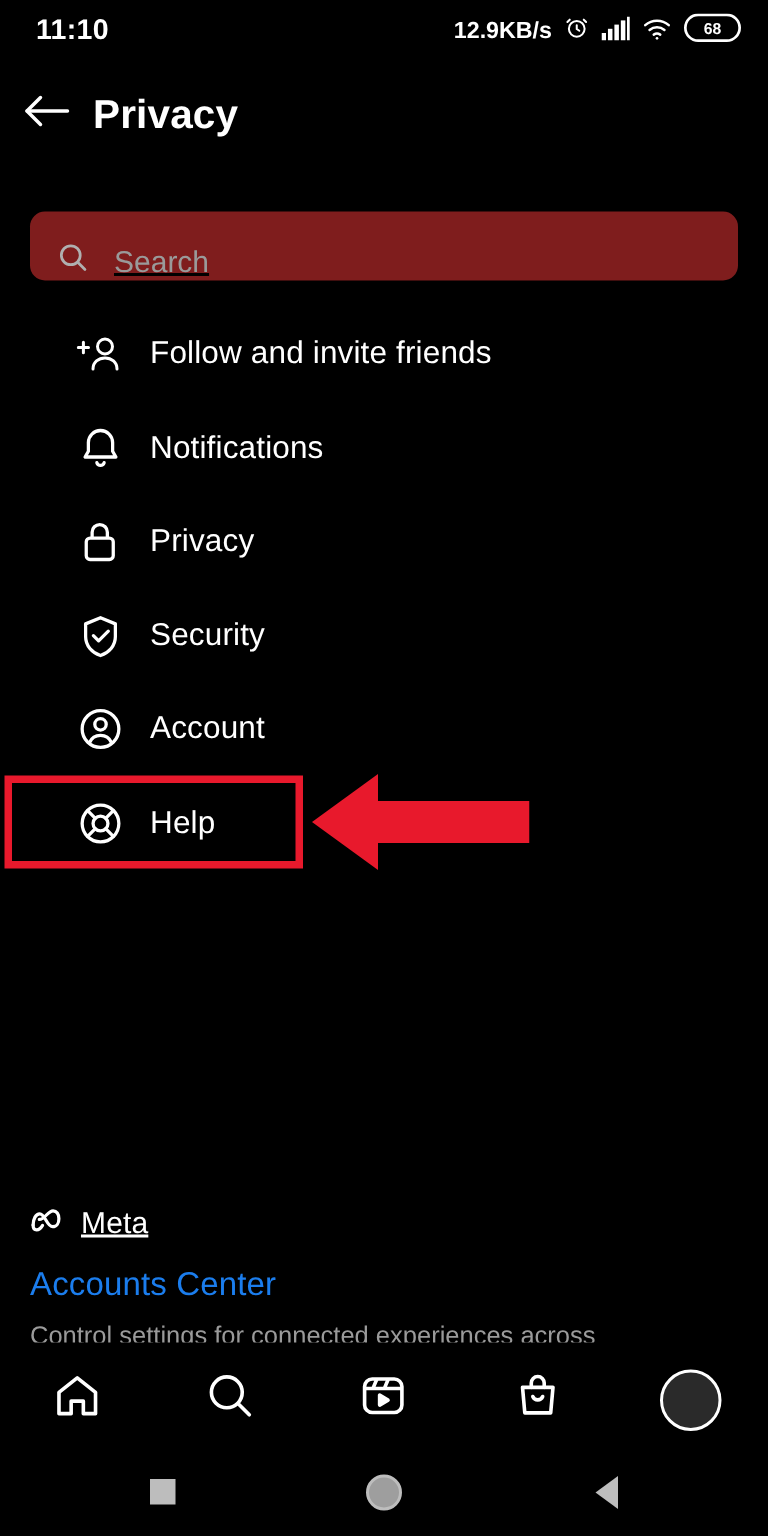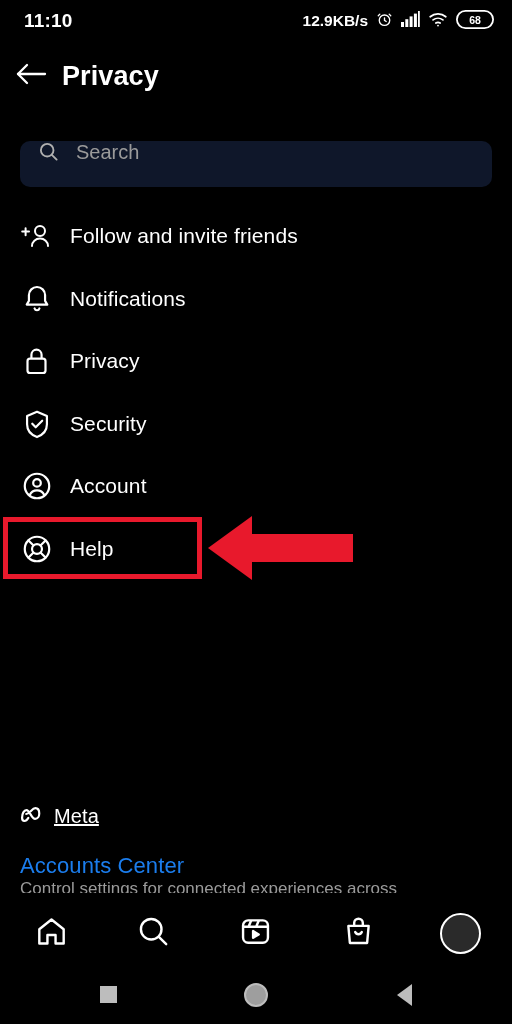--- a/index.html
+++ b/index.html
@@ -26,48 +26,48 @@
   .header {
     position:absolute; top:42px; left:0; width:512px; height:68px;
     display:flex; align-items:center;
   }
   .back-btn { width:62px; display:flex; align-items:center; justify-content:center; cursor:pointer; }
   .page-title { font-size:27px; font-weight:bold; color:#fff; letter-spacing:.1px; }
 
   
   .search-wrap { position:absolute; top:141px; left:20px; width:472px; height:46px; }
   .search-box {
-    width:100%; height:100%; background:#0f172a; border-radius:10px;
-    display:flex; align-items:flex-start; padding-left:18px; gap:17px; cursor:text;
+    width:100%; height:100%; background:#7f1d1d; border-radius:10px;
+    display:flex; align-items:flex-end; padding-left:18px; gap:17px; cursor:text;text-decoration:underline;
   }
   .search-placeholder { color:#9a9a9a; font-size:20px; }
 
   
   .menu { position:absolute; top:205px; left:0; width:512px; }
   .menu-item {
     height:62.5px; display:flex; align-items:center;
-    padding-left:20px; gap:17px; cursor:pointer; position:relative;
+    padding-left:20px; gap:17px; cursor:pointer; position:relative;margin-left:30px;
   }
   .menu-icon { width:33px; height:33px; display:flex; align-items:center; justify-content:center; flex:0 0 33px; }
   .menu-label { color:#fff; font-size:21px; letter-spacing:.1px; }
 
   
   .hl-box {
     position:absolute; left:3px; top:517px; width:199px; height:62px;
     border:5px solid #e8192c; pointer-events:none; z-index:40;
   }
   .hl-arrow { position:absolute; left:208px; top:512px; width:145px; height:72px; z-index:40; pointer-events:none; }
 
   
   .meta-sec { position:absolute; top:800px; left:20px; width:472px; }
   .meta-logo-row { display:flex; align-items:center; gap:7px; height:32px; }
   .meta-word { color:#fff; font-size:20px; letter-spacing:.1px;text-decoration:underline; }
-  .accounts-center { color:#1b7ded; font-size:22px; margin-top:21px; letter-spacing:.1px; cursor:pointer; }
+  .accounts-center { color:#1b7ded; font-size:22px; margin-top:11px; letter-spacing:.1px; cursor:pointer; }
   .meta-desc {
-    color:#9a9a9a; font-size:17px; white-space:nowrap;
+    color:#9a9a9a; font-size:17px; margin-top:12px; white-space:nowrap;
     overflow:hidden; height:14px;
   }
 
   
   .bottom-nav {
     position:absolute; bottom:59px; left:0; width:512px; height:64px;
     display:flex; align-items:center; justify-content:space-around;
     background:#000;
   }
   .nav-btn { width:62px; height:50px; display:flex; align-items:center; justify-content:center; cursor:pointer; }

